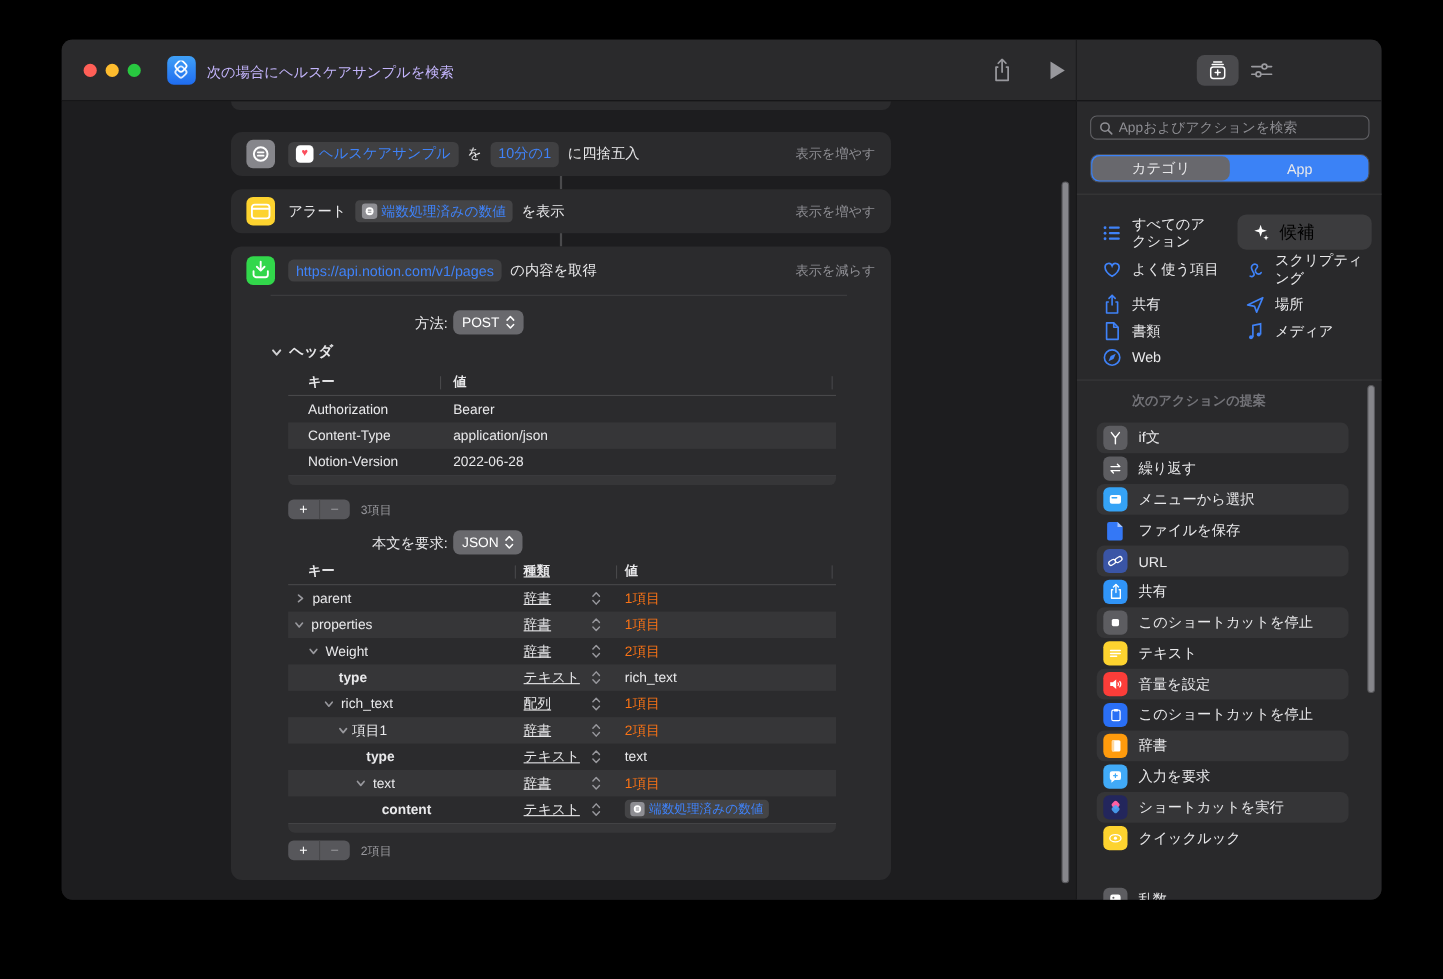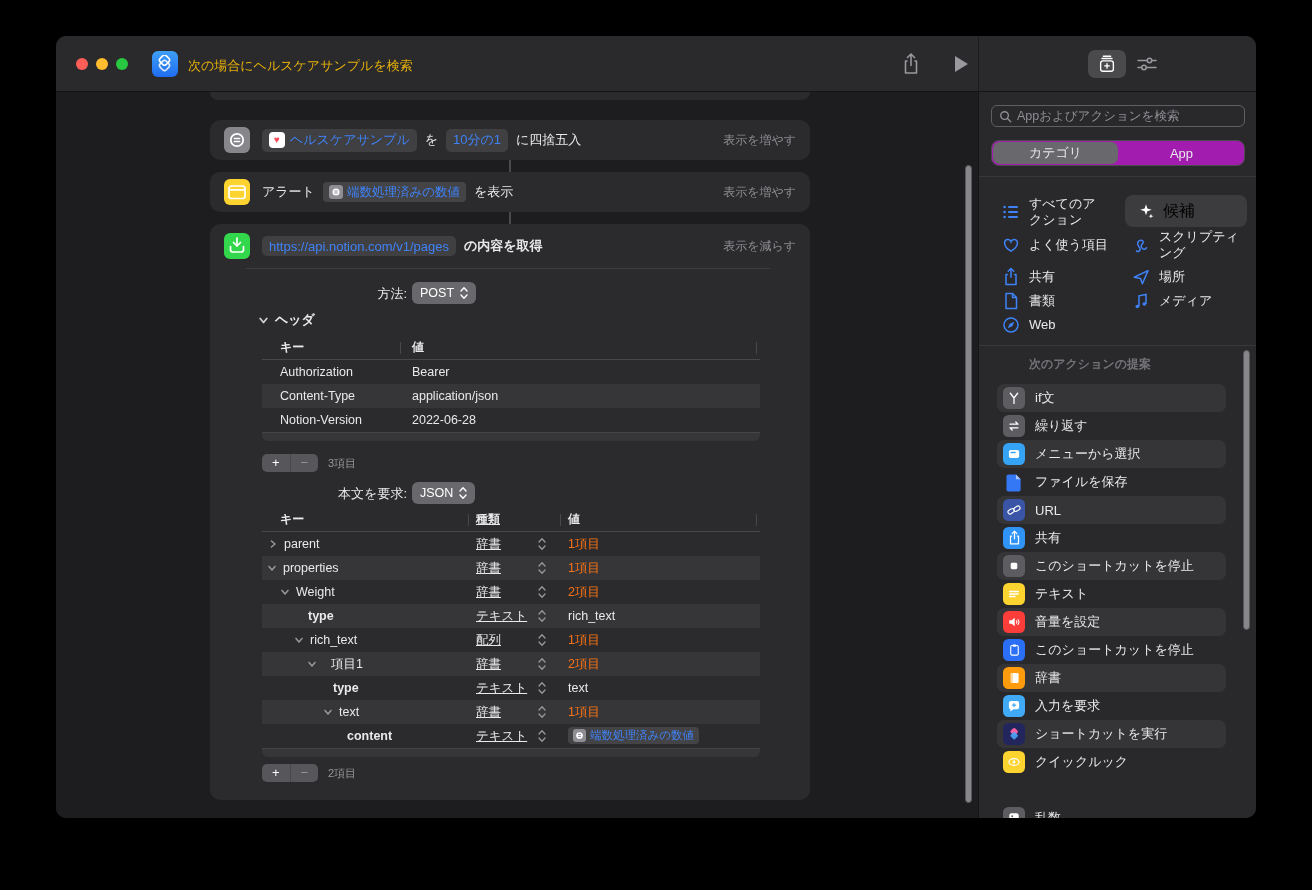--- a/index.html
+++ b/index.html
@@ -3,21 +3,21 @@
 <meta charset="utf-8">
 <style>
   * { margin:0; padding:0; box-sizing:border-box; }
   html,body { width:1312px; height:890px; background:#000; font-family:"Liberation Sans","DejaVu Sans",sans-serif; }
   .window { position:absolute; left:56px; top:36px; width:1200px; height:782px; background:#1d1d1f; border-radius:10px; overflow:hidden; box-shadow:0 20px 60px rgba(0,0,0,.7); }
 
   
   .titlebar { position:absolute; left:0; top:0; width:1200px; height:56px; background:#2a2a2c; border-bottom:1px solid #151517; z-index:5; }
   .light { position:absolute; top:22px; width:12px; height:12px; border-radius:50%; }
   .appicon { position:absolute; left:96px; top:15px; width:26px; height:26px; border-radius:6px; background:linear-gradient(180deg,#3fa0f7,#1f6cf0); display:flex; align-items:center; justify-content:center; }
-  .wintitle { position:absolute; left:132px; top:21px; font-size:13px; color:#eab308; }
+  .wintitle { position:absolute; left:132px; top:21px; font-size:13px; color:#c4b5fd; }
   .tbbtn { position:absolute; top:16px; width:26px; height:24px; display:flex; align-items:center; justify-content:center; cursor:default; }
   .playtri { width:0; height:0; border-left:13px solid #98989d; border-top:8px solid transparent; border-bottom:8px solid transparent; }
   .seam { position:absolute; left:922px; top:0; width:1px; height:56px; background:#1b1b1d; }
   .libbtn { position:absolute; left:1032px; top:14px; width:38px; height:28px; background:#4a4a4d; border-radius:7px; display:flex; align-items:center; justify-content:center; }
   .slidersbtn { position:absolute; left:1076px; top:15px; width:30px; height:26px; display:flex; align-items:center; justify-content:center; }
 
   
   .main { position:absolute; left:0; top:56px; width:922px; height:726px; background:#1d1d1f; }
   .card { position:absolute; left:154px; width:600px; background:#2b2b2d; border-radius:10px; }
   .cardrow { display:flex; align-items:center; height:40px; padding:0 14px; gap:8px; font-size:13px; color:#e9e9eb; }
@@ -48,21 +48,21 @@
   .cell-type { position:absolute; left:214px;text-decoration:underline; }
   .cell-step { position:absolute; left:276px; top:5px; }
   .cell-val { position:absolute; left:306px; }
   .scrollbar { position:absolute; border-radius:4px; background:#86868b; border:1px solid #58585c; }
 
   
   .sidebar { position:absolute; left:922px; top:56px; width:278px; height:726px; background:#29292b; border-left:1px solid #161618; }
   .search { position:absolute; left:12px; top:13px; width:254px; height:22px; border:1px solid #606064; border-radius:6px; display:flex; align-items:center; gap:5px; padding:0 7px; }
   .search input { background:transparent; border:none; outline:none; color:#e9e9eb; font-size:12.5px; width:200px; font-family:inherit; }
   .search input::placeholder { color:#8e8e93; }
-  .seg { position:absolute; left:12px; top:48px; width:254px; height:26px; border:1px solid #4c4c50; border-radius:8px; display:flex; background:#a21caf; }
+  .seg { position:absolute; left:12px; top:48px; width:254px; height:26px; border:1px solid #4c4c50; border-radius:8px; display:flex; background:#3b82f6; }
   .seg .opt { flex:1; display:flex; align-items:center; justify-content:center; font-size:13px; color:#e9e9eb; border-radius:7px; }
   .seg .opt.sel { background:#68686d; margin:1px; }
   .sdiv { position:absolute; left:0; width:278px; height:1px; background:#39393b; }
   .cat { position:absolute; display:flex; align-items:center; gap:8px; }
   .cat .lbl { font-size:13px; color:#e9e9eb; line-height:16px; }
   .catpill { position:absolute; left:146px; top:103px; width:122px; height:32px; background:#3c3c3e; border-radius:8px; display:flex; align-items:center; gap:8px; padding:0 12px; }
   .sughead { position:absolute; left:50px; top:264px; font-size:12px; font-weight:bold; color:#737378; }
   .sug { position:absolute; left:18px; width:229px; height:28px; border-radius:7px; display:flex; align-items:center; gap:10px; padding:0 6px; }
   .sug.alt { background:#353537; }
   .sug .ic { width:22px; height:22px; border-radius:5.5px; flex:0 0 auto; display:flex; align-items:center; justify-content:center; }
@@ -163,35 +163,35 @@
     <div class="card" style="top:132px;height:576px">
       <div class="cardrow" style="height:44px">
         <div class="acticon" style="background:#32d74b">
           <svg width="26" height="26" viewBox="0 0 26 26" fill="none" stroke="#fff" stroke-width="1.7" stroke-linecap="round" stroke-linejoin="round">
               <path d="M13 5v7.5"></path>
               <path d="M9.5 9.5L13 13l3.5-3.5"></path>
               <path d="M6.5 13.5v3.2a2.3 2.3 0 0 0 2.3 2.3h8.4a2.3 2.3 0 0 0 2.3-2.3v-3.2"></path>
             </svg>
         </div>
         <span class="chip">https://api.notion.com/v1/pages</span>
-        <span style="font-weight:bold">の内容を取得</span>
+        <span style="font-weight:normal">の内容を取得</span>
         <span class="morebtn">表示を減らす</span>
       </div>
       <div class="divider" style="top:44px"></div>
 
       <span class="formlabel" style="top:61px">方法:</span>
       <div class="dropdown" style="left:202px;top:58px">
         <span>POST</span>
         <svg width="8" height="14" viewBox="0 0 8 14" fill="none" stroke="#fff" stroke-width="1.4" stroke-linecap="round" stroke-linejoin="round">
             <path d="M1 5l3-3.2L7 5"></path>
             <path d="M1 9l3 3.2L7 9"></path>
           </svg>
       </div>
 
-      <div class="sectionhead" style="left:48px;top:87px">
+      <div class="sectionhead" style="left:36px;top:87px">
         <svg width="11" height="11" viewBox="0 0 10 10" fill="none" stroke="#d0d0d2" stroke-width="1.6" stroke-linecap="round" stroke-linejoin="round">
             <path d="M2 3.2L5 6.8 8 3.2"></path>
           </svg>
         <span>ヘッダ</span>
       </div>
 
       <div class="tbl" style="top:112px">
         <div class="thead">
           <span style="padding-left:18px">キー</span>
           <span style="position:absolute;left:150px">値</span>
@@ -316,21 +316,21 @@
           <span class="cell-step">
               <svg width="8" height="14" viewBox="0 0 8 14" fill="none" stroke="#98989d" stroke-width="1.3" stroke-linecap="round" stroke-linejoin="round">
                 <path d="M1 5l3-3.2L7 5"></path>
                 <path d="M1 9l3 3.2L7 9"></path>
               </svg>
             </span>
           <span class="cell-val count-muted">1項目</span>
         </div>
 
         <div class="trow alt">
-          <span class="cell-key" style="padding-left:45px;gap:14px">
+          <span class="cell-key" style="padding-left:45px;gap:3px">
             <svg width="10" height="10" viewBox="0 0 10 10" fill="none" stroke="#98989d" stroke-width="1.5" stroke-linecap="round" stroke-linejoin="round">
                 <path d="M2 3.4L5 7 8 3.4"></path>
               </svg>
             <span>項目1</span>
             </span>
           <span class="cell-type">辞書</span>
           <span class="cell-step">
               <svg width="8" height="14" viewBox="0 0 8 14" fill="none" stroke="#98989d" stroke-width="1.3" stroke-linecap="round" stroke-linejoin="round">
                 <path d="M1 5l3-3.2L7 5"></path>
                 <path d="M1 9l3 3.2L7 9"></path>

